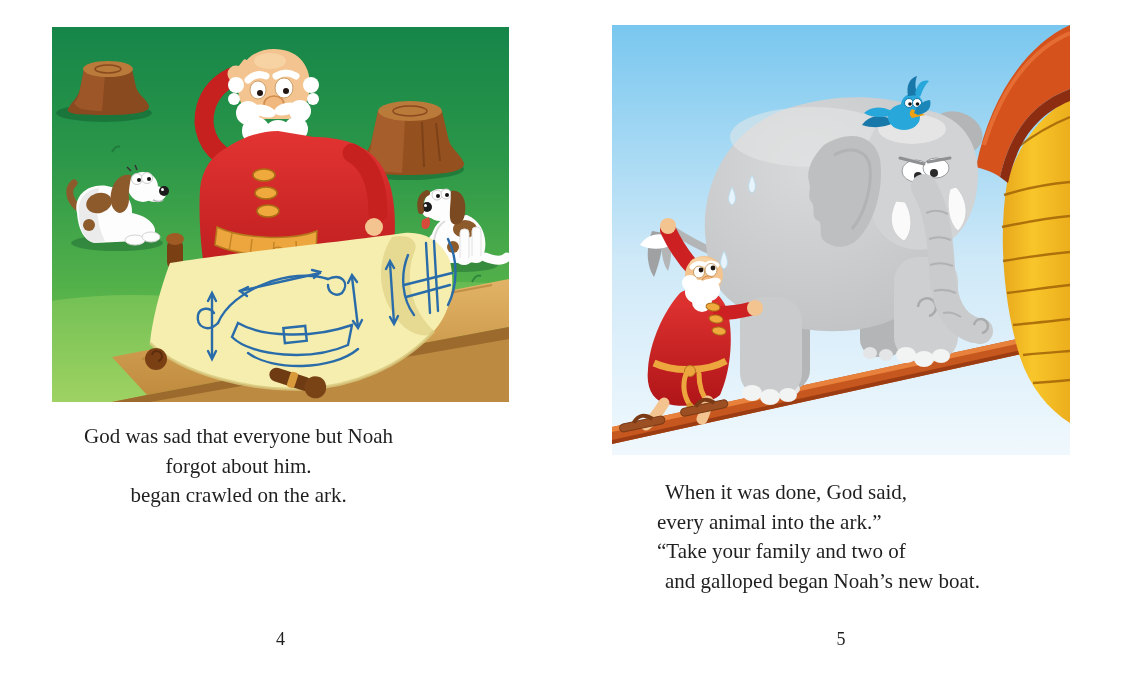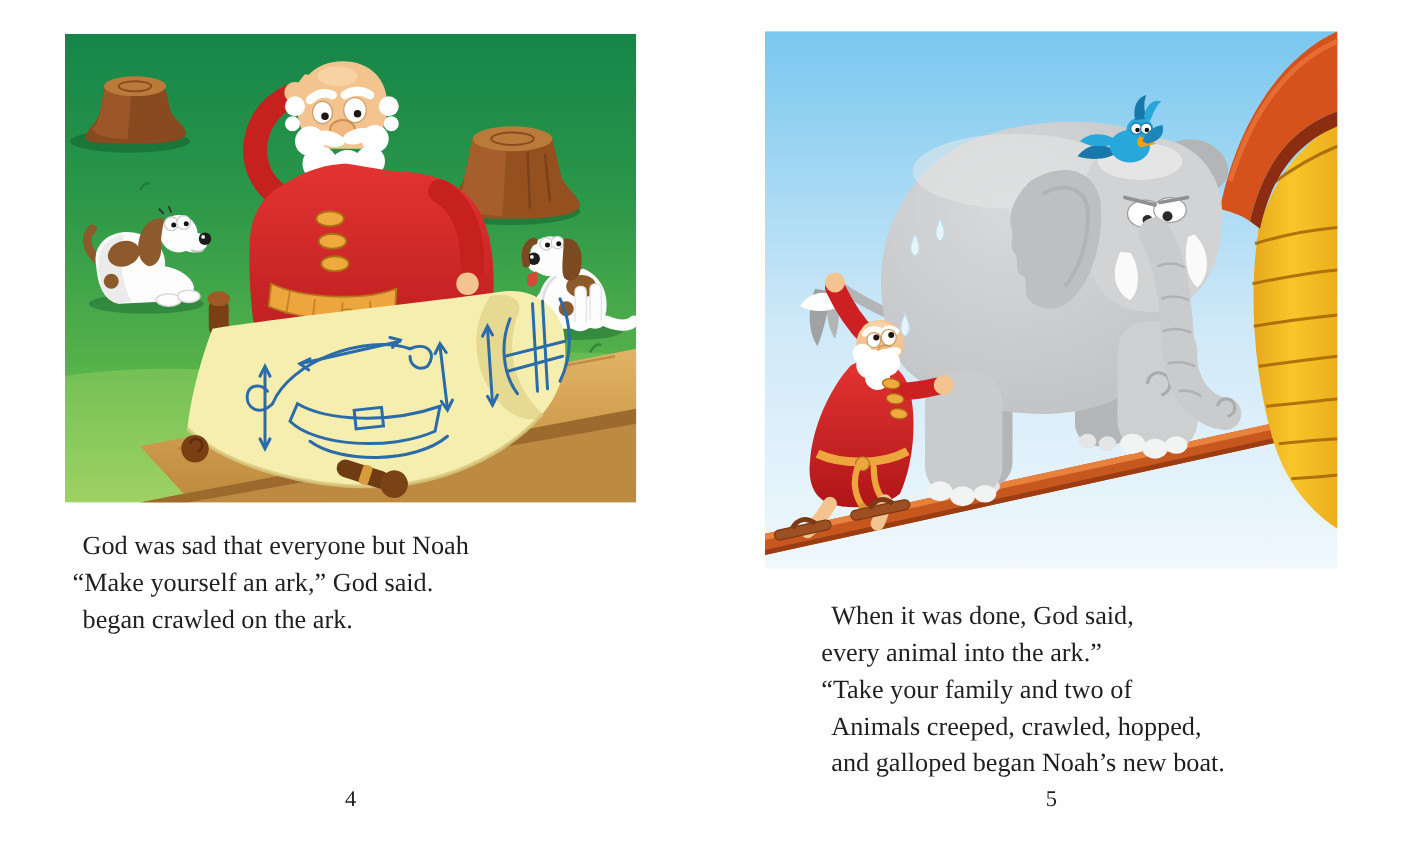--- a/index.html
+++ b/index.html
@@ -2,21 +2,21 @@
 <html><head>
 <meta charset="utf-8">
 <style>
   html,body{margin:0;padding:0;background:#ffffff;}
   .spread{position:relative;width:1121px;height:673px;background:#ffffff;overflow:hidden;
           font-family:"Liberation Serif", serif;color:#1f1f1f;}
   .illo{position:absolute;margin:0;padding:0;line-height:0;}
   .illo-left{left:52px;top:27px;width:457px;height:375px;}
   .illo-right{left:612px;top:25px;width:458px;height:430px;}
   .story{position:absolute;font-size:21px;line-height:29.5px;white-space:nowrap;}
-  .story-left{left:66px;top:422px;}
+  .story-left{left:84px;top:422px;text-align:center;}
   .story-right{left:665px;top:478px;}
   .story p{margin:0;padding:0;}
   .story p.hang{margin-left:-8px;}
   .pagenum{position:absolute;top:629px;font-size:18px;text-align:center;}
   .pagenum-left{left:52px;width:457px;}
   .pagenum-right{left:612px;width:458px;}
 </style>
 </head>
 <body>
 
@@ -375,28 +375,27 @@
       <circle cx="6" cy="-7" r="1.8" fill="#111"></circle>
           <circle cx="13.5" cy="-7" r="1.8" fill="#111"></circle>
       <path d="M8,-2 L21,4 L8,7 C5,4 5,1 8,-2 Z" fill="#f0a013"></path>
       <path d="M14,4 C24,2 28,-4 26,-11 C18,-10 12,-4 10,2 Z" fill="#1b86b8"></path>
     </g>
   </svg>
   </figure>
 
   <div class="story story-left">
     <p>God was sad that everyone but Noah</p>
-    <p class="hang">“Make yourself an ark,” God said.</p>
+    <p>forgot about him.</p>
     <p>began crawled on the ark.</p>
   </div>
 
   <div class="story story-right">
     <p>When it was done, God said,</p>
     <p class="hang">every animal into the ark.”</p>
     <p class="hang">“Take your family and two of</p>
-    <p>Animals creeped, crawled, hopped,</p>
     <p>and galloped began Noah’s new boat.</p>
   </div>
 
   <div class="pagenum pagenum-left">4</div>
   <div class="pagenum pagenum-right">5</div>
 
 </div>
 
 </body></html>

